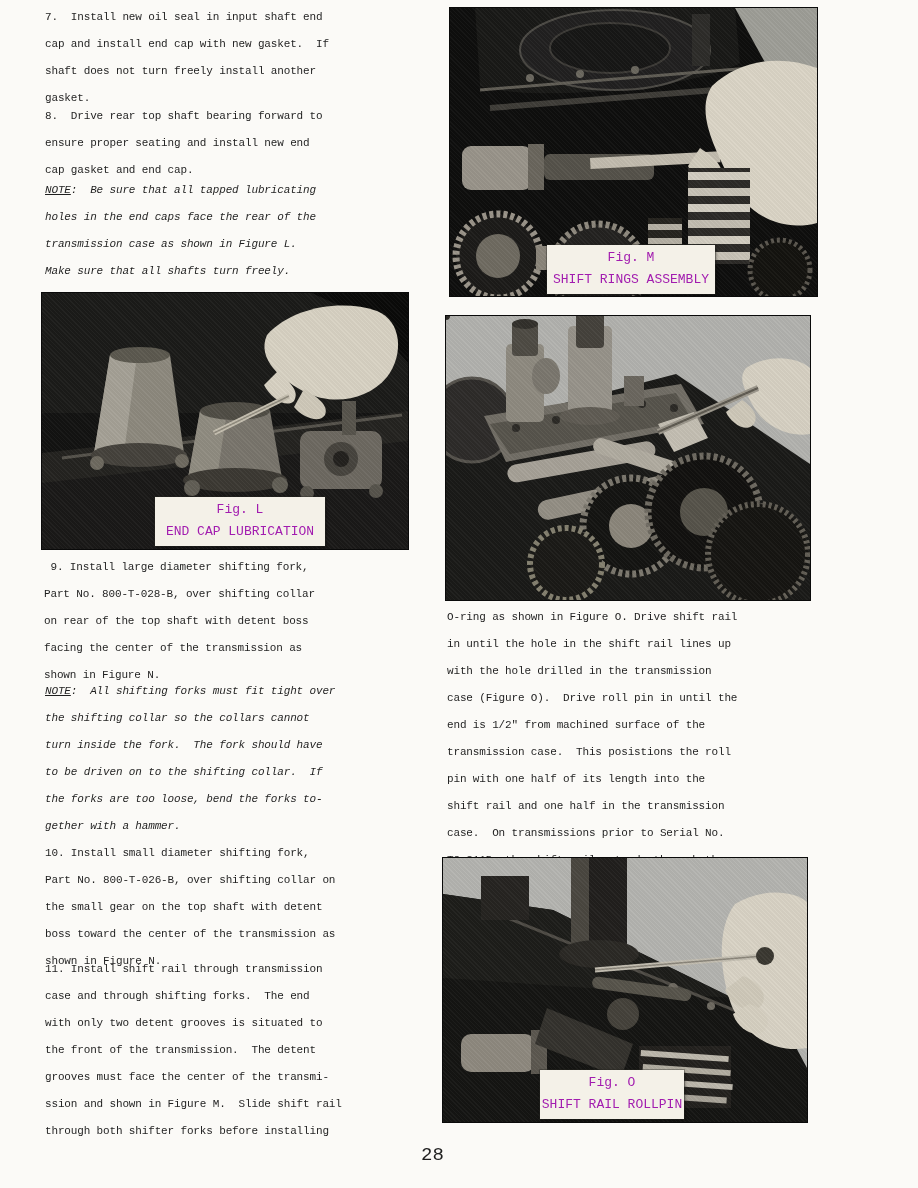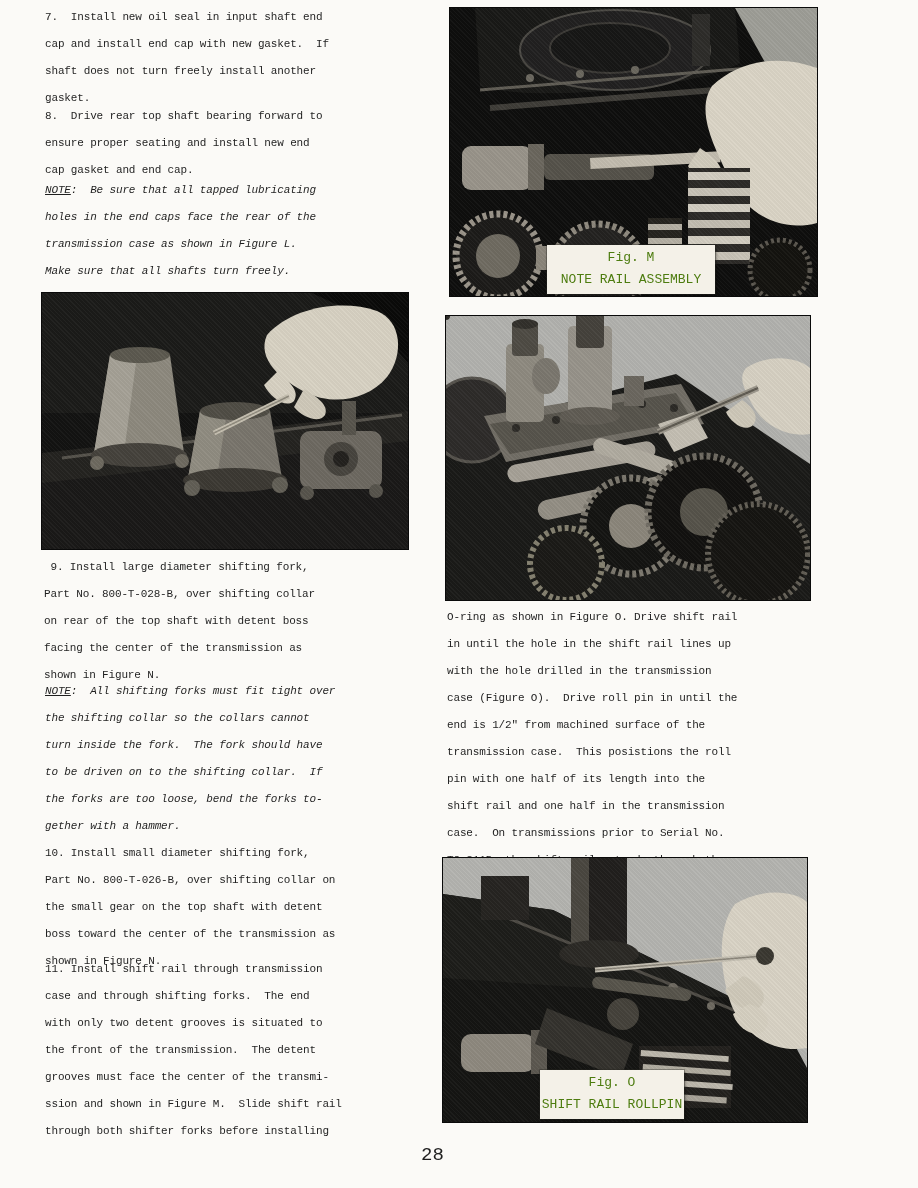--- a/index.html
+++ b/index.html
@@ -21,21 +21,21 @@
   }
   .photo svg{display:block;}
   .photo::after{
     content:"";position:absolute;inset:0;pointer-events:none;
     background-image:repeating-linear-gradient(45deg,rgba(255,255,255,0.035) 0 1px,rgba(0,0,0,0.03) 1px 3px);
   }
   .fig-label{
     position:absolute;background:#f4f1e8;text-align:center;
     font-size:13px;line-height:22px;padding:2px 0 3px;
     box-shadow:0 0 0 1px rgba(40,40,35,0.35), 1px 2px 3px rgba(0,0,0,0.45);
-    color:#4d7c0f;z-index:2;
+    color:#a21caf;z-index:2;
   }
   .page-number{position:absolute;font-size:19px;}
 </style>
 </head>
 <body>
 
 <div class="para" style="left:45px;top:4px;width:380px">7.  Install new oil seal in input shaft end
 cap and install end cap with new gasket.  If
 shaft does not turn freely install another
 gasket.</div>
@@ -125,20 +125,24 @@
     <polygon points="270,0 366,0 366,70 330,28" fill="#0a0a09"></polygon>
 
     <g>
       <path d="M225,42 C250,14 300,6 335,18 C360,28 362,62 345,84 C325,108 290,112 265,100 C240,88 214,66 225,42 Z" fill="#d8d2c3"></path>
       <path d="M262,96 C275,104 287,112 283,122 C278,130 262,126 252,114 Z" fill="#cfc9ba"></path>
       <path d="M236,78 C248,90 258,98 252,108 C244,116 228,104 222,92 Z" fill="#d8d2c3"></path>
       <line x1="247" y1="103" x2="172" y2="140" stroke="#c6c0b1" stroke-width="5"></line>
       <line x1="247" y1="103" x2="172" y2="140" stroke="#8f8a7d" stroke-width="1.5"></line>
     </g>
   </svg>
+  <div class="fig-label" style="left:113px;top:204px;width:170px">
+    <div>Fig. L</div>
+    <div>END CAP LUBRICATION</div>
+  </div>
 </figure>
 
 <figure class="photo" style="left:450px;top:8px;width:367px;height:288px">
   <svg width="367" height="288" viewBox="0 0 367 288">
     <rect x="0" y="0" width="367" height="288" fill="#0e0e0d"></rect>
     <polygon points="285,0 367,0 367,95 318,60" fill="#9e9e97"></polygon>
 
     <g>
       <path d="M25,0 L285,0 L290,55 C250,80 80,95 30,78 Z" fill="#191917"></path>
       <ellipse cx="165" cy="42" rx="95" ry="40" fill="#212020" stroke="#4c4a45" stroke-width="2"></ellipse>
@@ -184,21 +188,21 @@
         <rect x="198" y="216" width="34" height="6" fill="#b5b0a4"></rect>
         <rect x="198" y="230" width="34" height="6" fill="#b5b0a4"></rect>
         <rect x="198" y="244" width="34" height="6" fill="#b5b0a4"></rect>
         <rect x="198" y="258" width="34" height="6" fill="#b5b0a4"></rect>
       </g>
       <circle cx="330" cy="262" r="30" fill="#14130f" stroke="#5a564e" stroke-width="5" stroke-dasharray="3 3"></circle>
     </g>
   </svg>
   <div class="fig-label" style="left:97px;top:237px;width:168px">
     <div>Fig. M</div>
-    <div>NOTE RAIL ASSEMBLY</div>
+    <div>SHIFT RINGS ASSEMBLY</div>
   </div>
 </figure>
 
 <figure class="photo" style="left:446px;top:316px;width:364px;height:284px">
   <svg width="364" height="284" viewBox="0 0 364 284">
     <rect x="0" y="0" width="364" height="284" fill="#b2b2ae"></rect>
     <polygon points="0,118 230,58 364,148 364,284 0,284" fill="#1a1a18"></polygon>
     <circle cx="26" cy="104" r="42" fill="#2d2b29" stroke="#55524c" stroke-width="3"></circle>
 
     <g>

